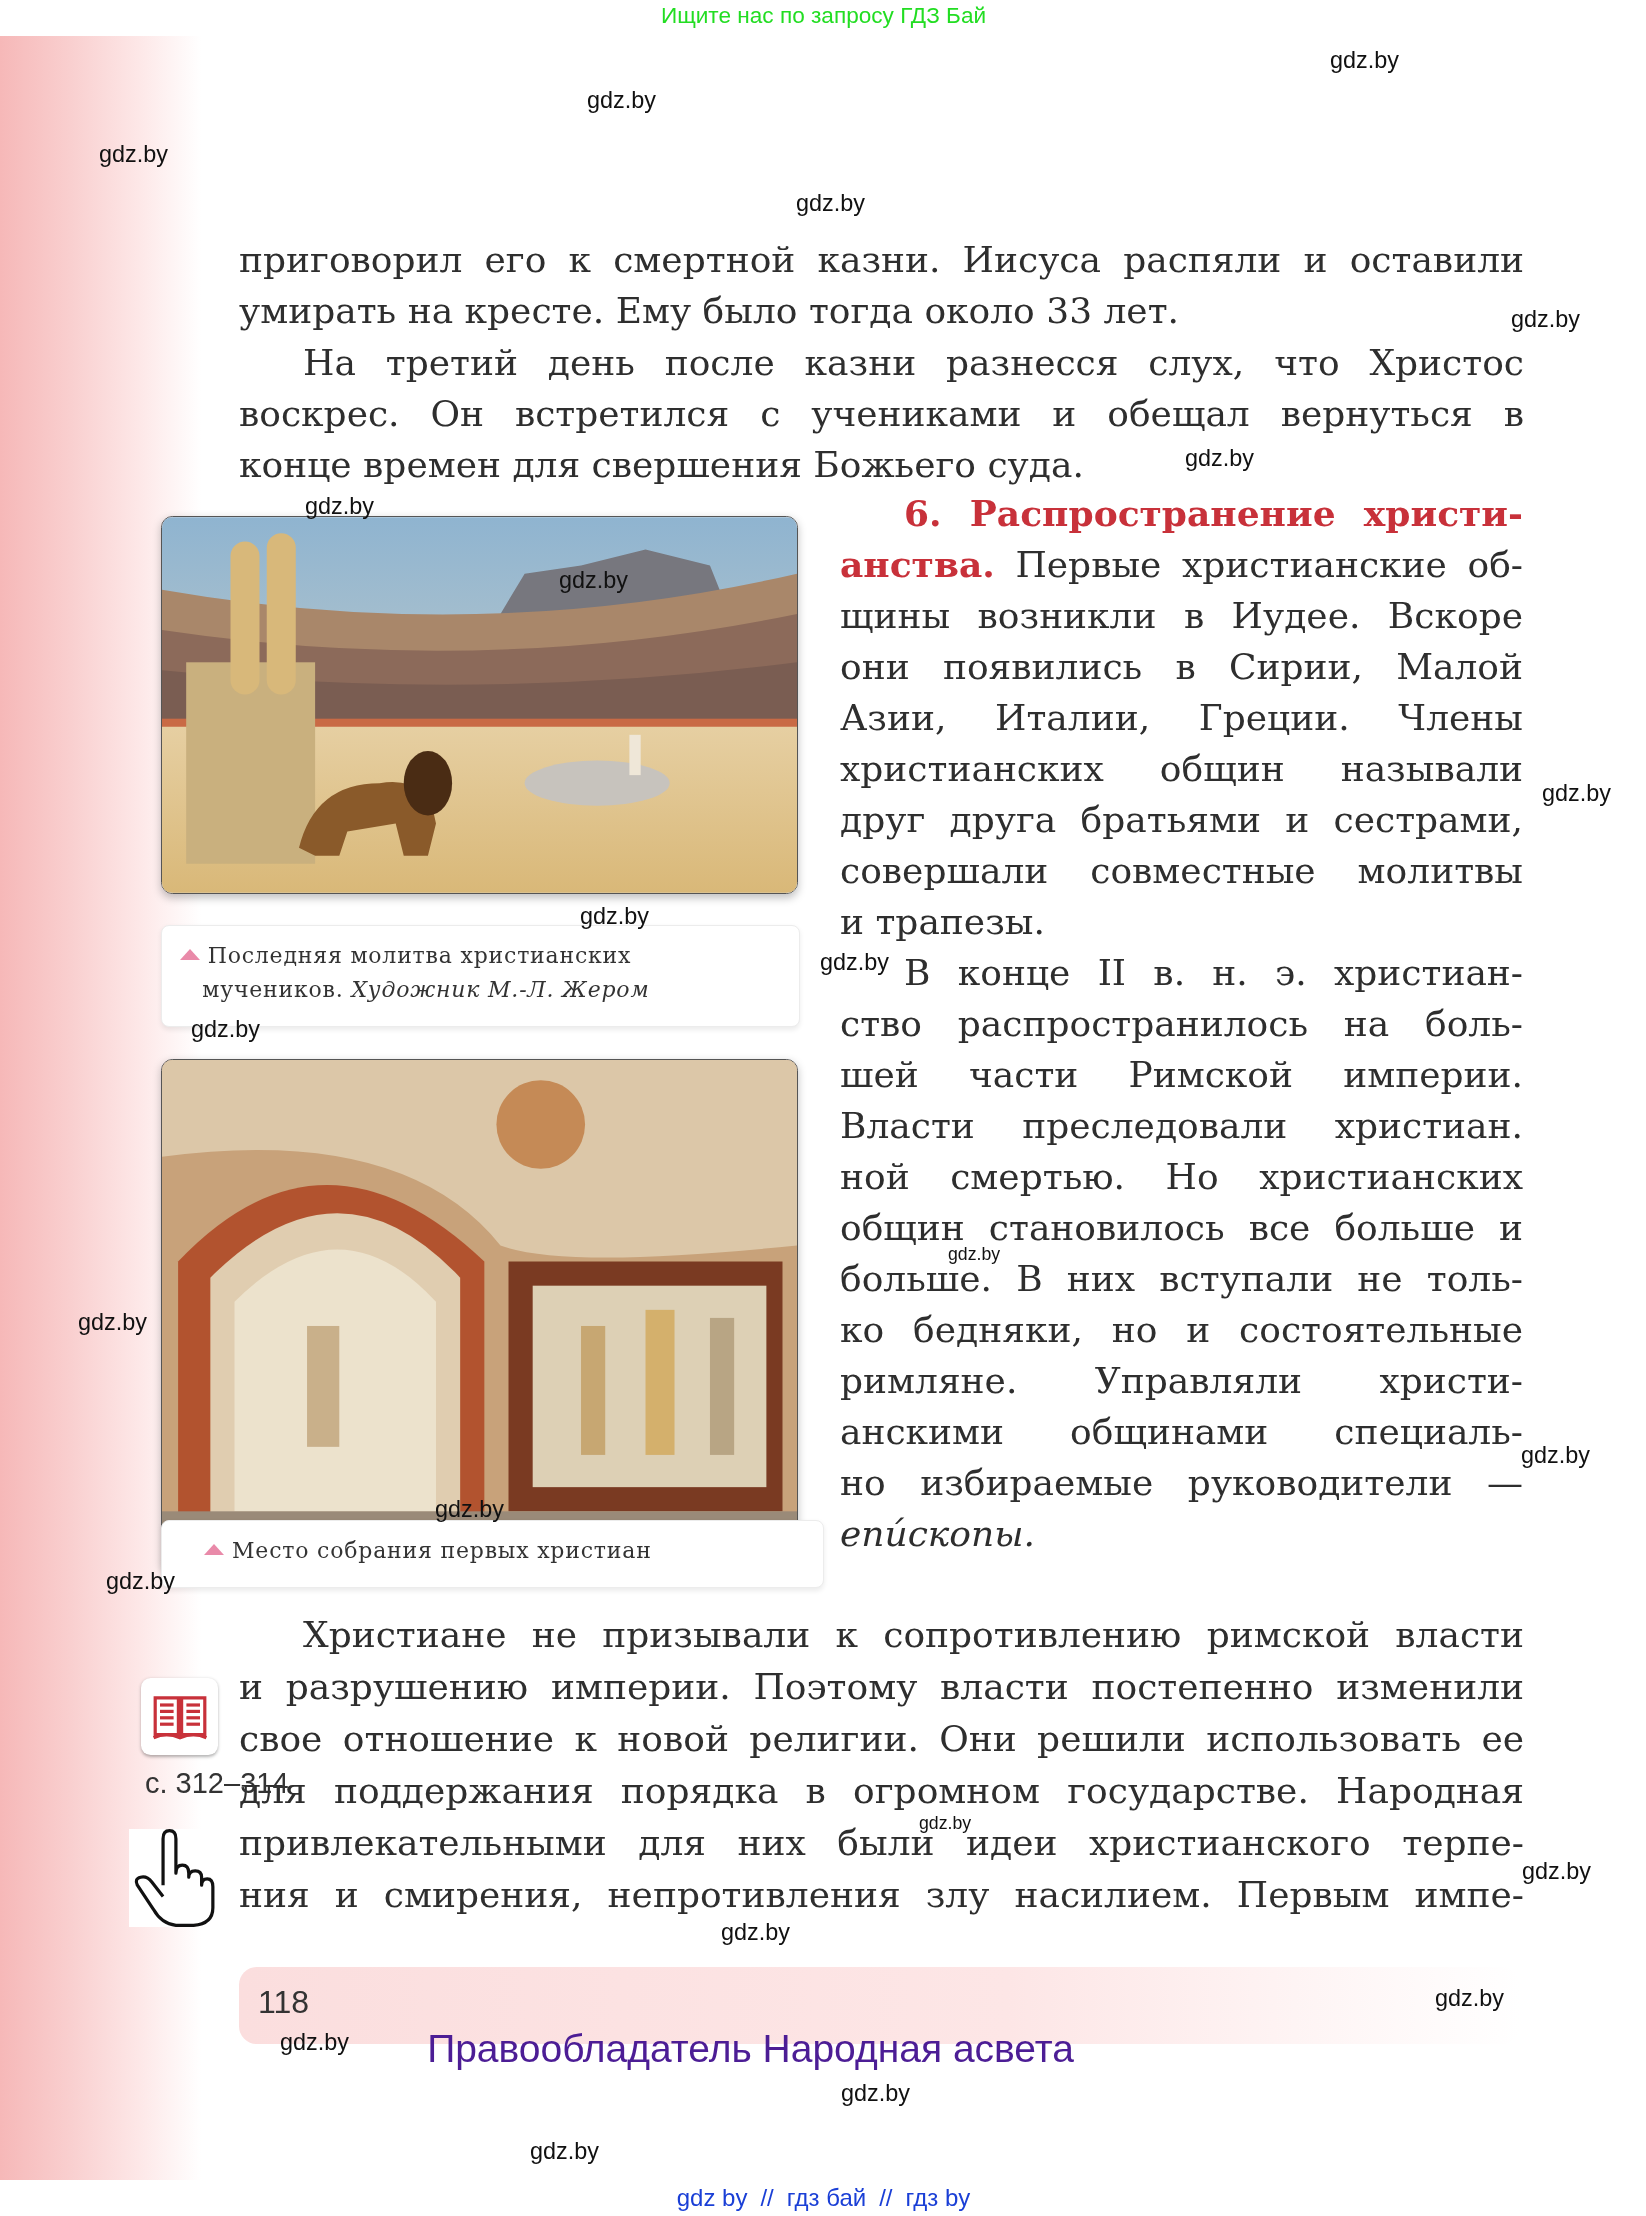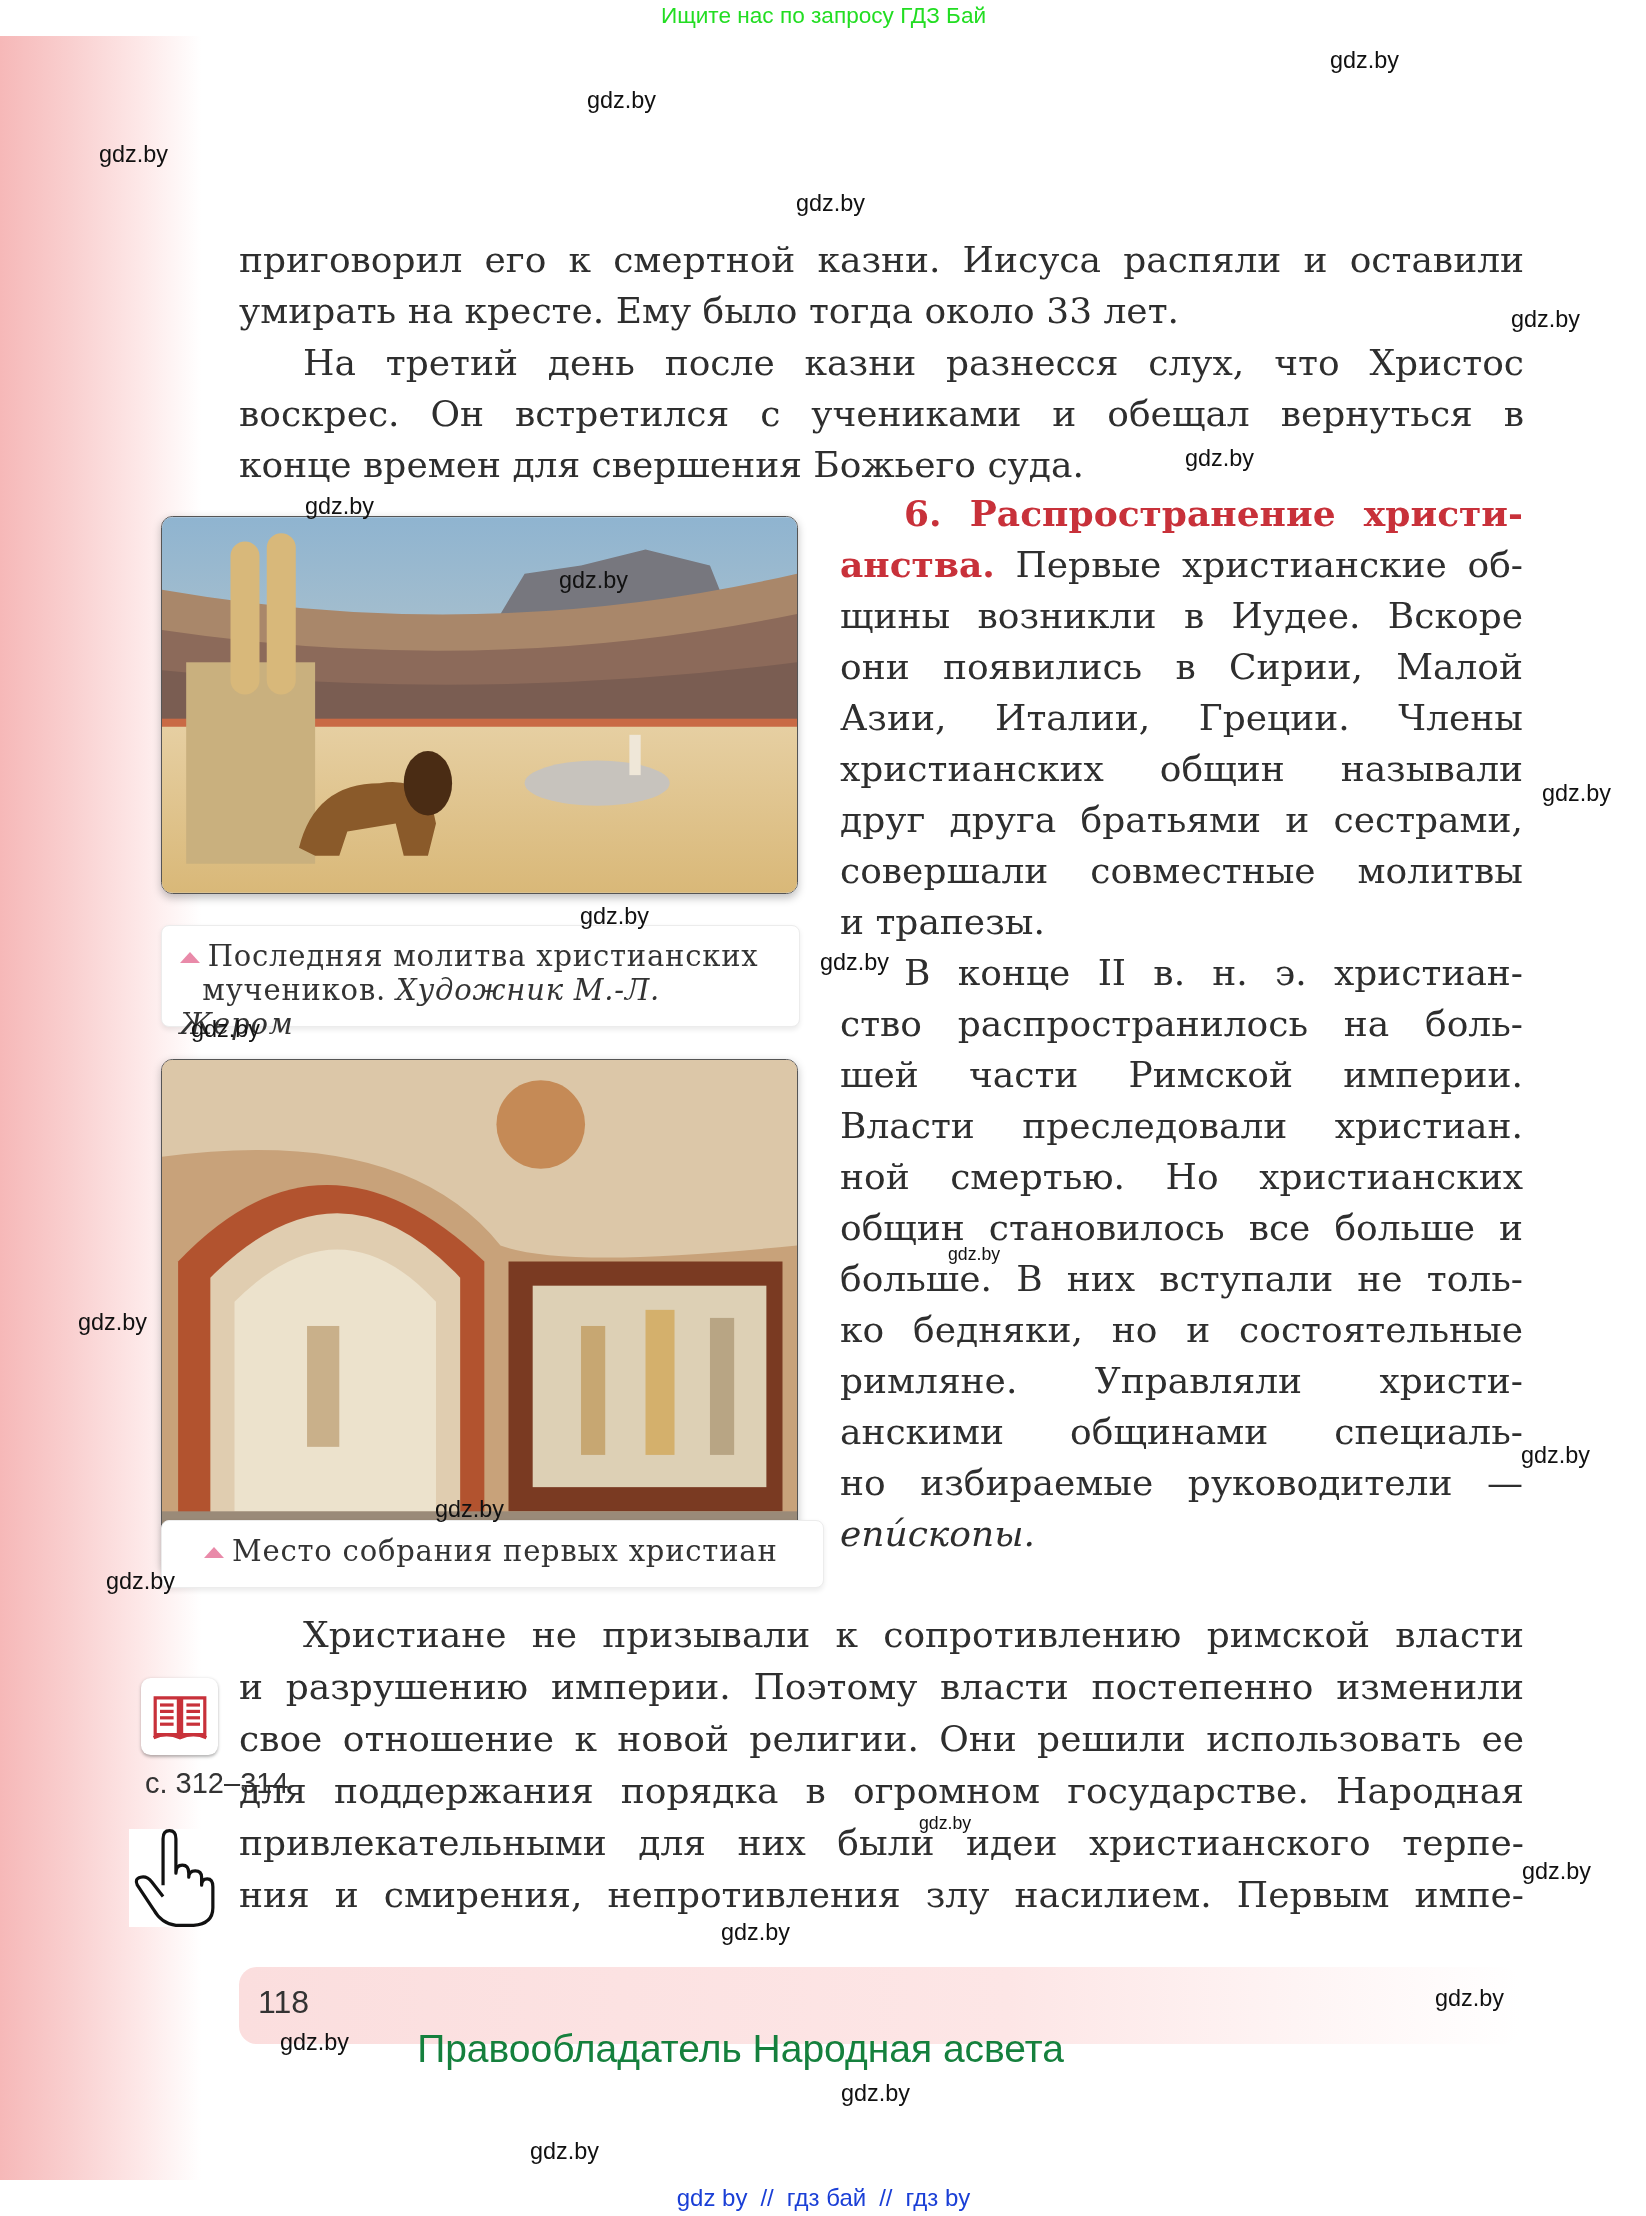--- a/index.html
+++ b/index.html
@@ -12,32 +12,32 @@
   .wm { position:absolute; font-family:"Liberation Sans",sans-serif; font-size:23.4px; color:#111; white-space:nowrap; }
   .wm.small { font-size:17.7px; }
   .para { position:absolute; font-size:36px; line-height:51px; text-align:justify; color:#2e2e2e; }
   .para .line { display:block; text-align:justify; text-align-last:justify; white-space:nowrap; }
   .para .line.last { text-align-last:left; }
   .indent { padding-left:64px; }
   .heading-red { color:#c8313a; font-weight:bold; }
   .ital { font-style:italic; }
   .photo { position:absolute; border-radius:11.3px; overflow:hidden; box-shadow:0 3.2px 8px rgba(0,0,0,0.25); border:1.6px solid #555; }
   .caption { position:absolute; background:#fff; border:1.6px solid #ececec; border-radius:8px;
-    box-shadow:0 2.4px 4.8px rgba(0,0,0,0.08); font-size:29px; line-height:34px; color:#333; padding:13px 16px 8px 17.7px; letter-spacing:0.8px; }
+    box-shadow:0 2.4px 4.8px rgba(0,0,0,0.08); font-size:22px; line-height:34px; color:#333; padding:13px 16px 8px 17.7px; letter-spacing:0.8px; }
   .tri { display:inline-block; width:0; height:0; border-left:10.5px solid transparent; border-right:10.5px solid transparent;
     border-bottom:11.3px solid #e98aa9; margin-right:8px; vertical-align:3.2px; }
   .book-icon { position:absolute; left:141px; top:1678px; width:77px; height:77px; background:#fff; border-radius:9.7px;
     box-shadow:0 1.6px 3.2px rgba(0,0,0,0.3); display:flex; align-items:center; justify-content:center; }
   .page-ref { position:absolute; left:105px; top:1767px; font-family:"Liberation Sans",sans-serif; font-size:29px; color:#333;margin-left:40px; }
   .hand-icon { position:absolute; left:129px; top:1829px; width:89px; height:98px; background:#fff; }
   .footer-strip { position:absolute; left:239px; top:1967px; width:1281px; height:77px; border-radius:17.7px;
     background:linear-gradient(to right,#fbdede 0%,#fde6e6 60%,#ffffff 100%); }
   .page-num { position:absolute; left:258px; top:1984px; font-family:"Liberation Sans",sans-serif; font-size:32px; color:#333; }
-  .rights { position:absolute; left:0; width:1481px; top:2027px; text-align:center; font-family:"Liberation Sans",sans-serif;
-    font-size:39px; color:#15803d; }
+  .rights { position:absolute; left:10px; width:1481px; top:2027px; text-align:center; font-family:"Liberation Sans",sans-serif;
+    font-size:39px; color:#4c1d95; }
   .footer-links { position:absolute; left:0; width:1647px; top:2184px; text-align:center; font-family:"Liberation Sans",sans-serif;
     font-size:24px; color:#1a3fd6; }
   .footer-links span { margin:0 3.2px; }
 </style>
 </head>
 <body>
 
 <div class="left-band"></div>
 
 <div class="top-banner">Ищите нас по запросу ГДЗ Бай</div>

